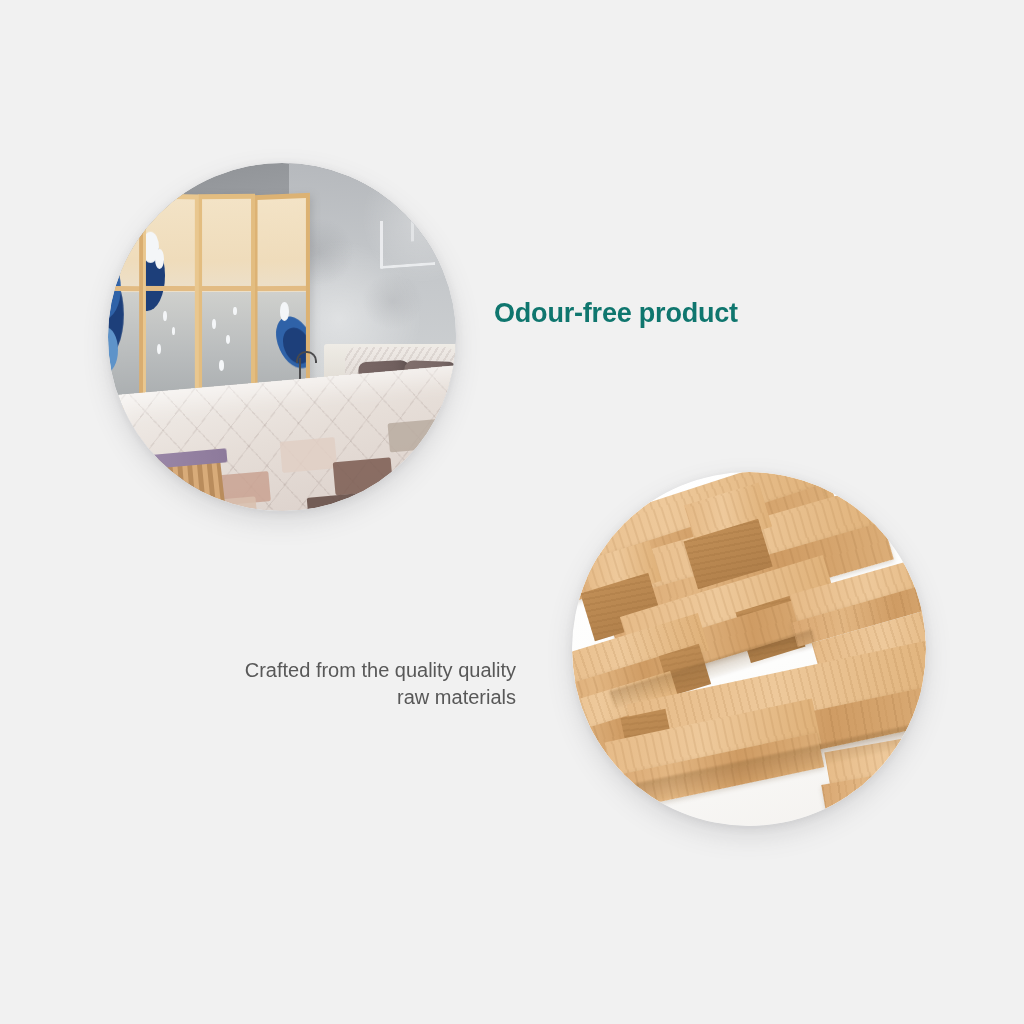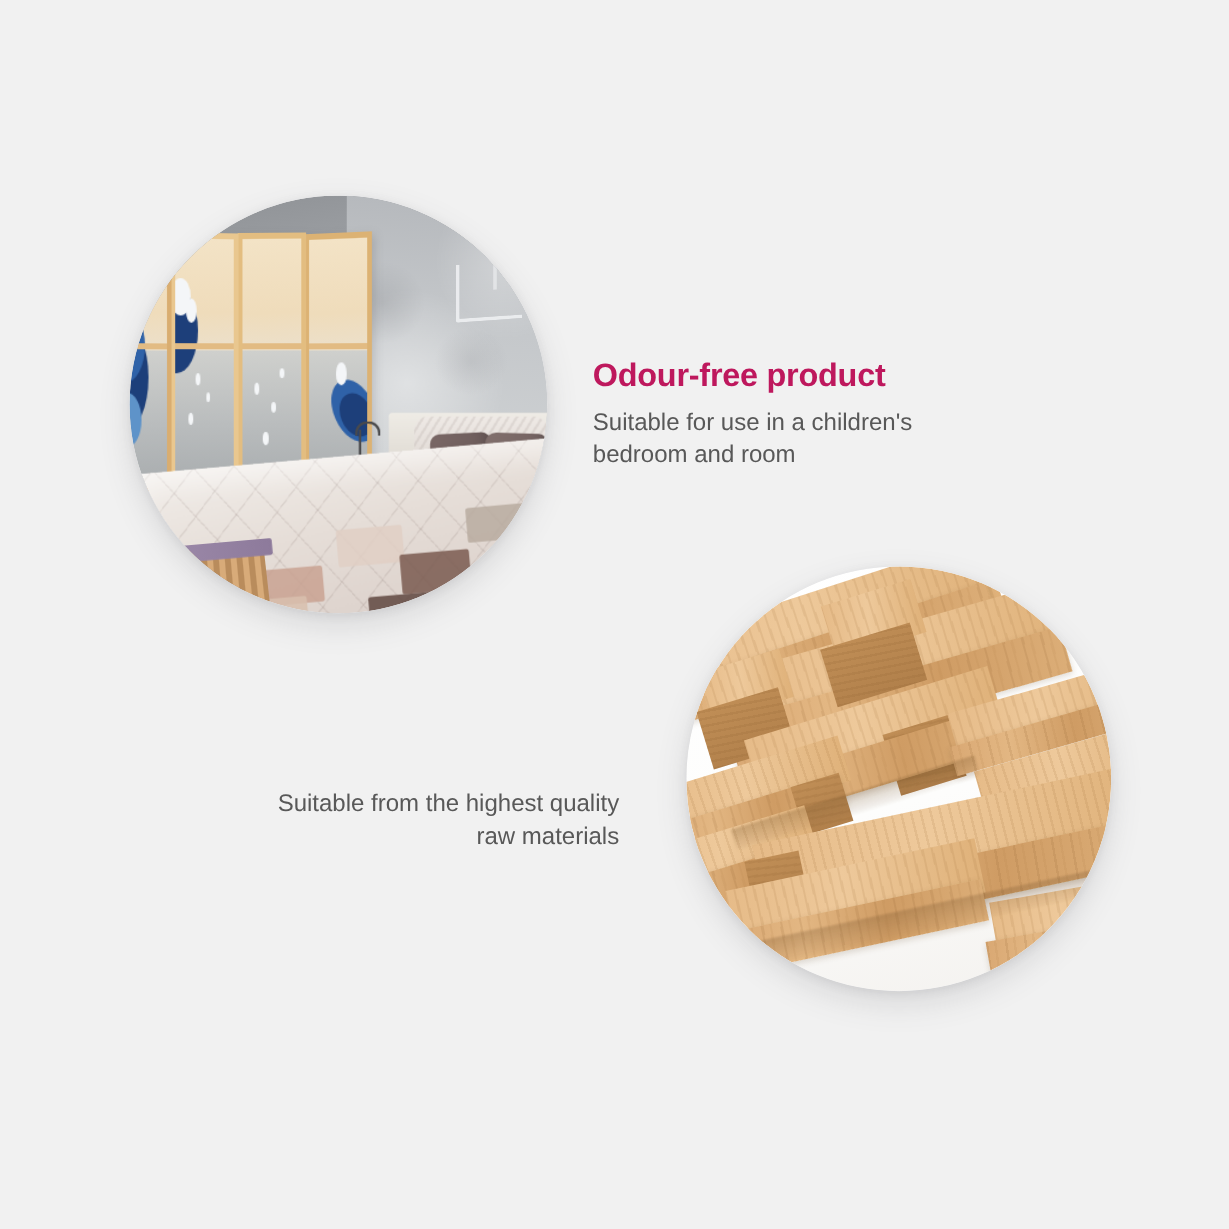--- a/index.html
+++ b/index.html
@@ -299,21 +299,21 @@
     position: absolute;
     background: linear-gradient(180deg, rgba(120,85,45,0.30), rgba(120,85,45,0.04));
     filter: blur(1px);
   }
 
   
   .text-block { position: absolute; }
   .tb-title {
     font-size: 27px;
     font-weight: bold;
-    color: #be185d;
+    color: #0f766e;
     letter-spacing: -0.2px;
     line-height: 1.18;
     white-space: nowrap;
   }
   .tb-body {
     font-size: 20px;
     color: #585858;
     line-height: 1.34;
     margin-top: 9px;
     white-space: pre-line;
@@ -459,22 +459,20 @@
         <div class="plank" style="left:71%;top:85%;width:38%;height:9%;transform:rotate(-10deg);"></div>
 
         <div class="plank-shadow" style="left:10%;top:53%;width:60%;height:5%;transform:rotate(-17deg);"></div>
         <div class="plank-shadow" style="left:14%;top:80%;width:84%;height:6%;transform:rotate(-12deg);"></div>
       </div>
     </div>
   </div>
 
   <div class="text-block" id="text-odour">
     <div class="tb-title">Odour-free product</div>
-    <div class="tb-body">Suitable for use in a children's
-bedroom and room</div>
   </div>
 
   <div class="text-block" id="text-solid">
-    <div class="tb-body">Suitable from the highest quality
+    <div class="tb-body">Crafted from the quality quality
 raw materials</div>
   </div>
 
 </div>
 
 </body></html>

